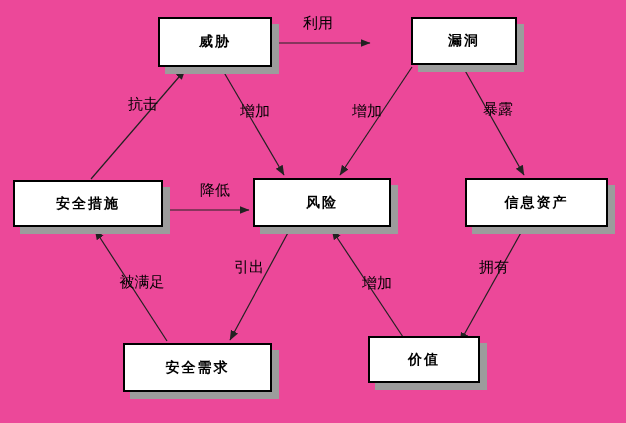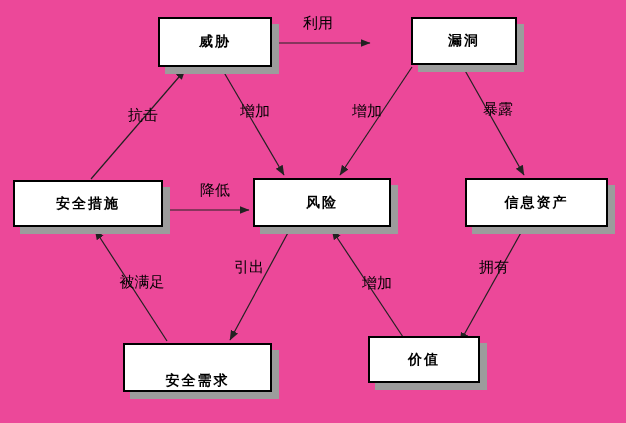--- a/index.html
+++ b/index.html
@@ -64,21 +64,21 @@
         <line class="edge-line" x1="463" y1="67" x2="524" y2="175" marker-end="url(#arrowhead)"></line>
         <line class="edge-line" x1="165" y1="210" x2="249" y2="210" marker-end="url(#arrowhead)"></line>
         <line class="edge-line" x1="167" y1="341" x2="95" y2="230" marker-end="url(#arrowhead)"></line>
         <line class="edge-line" x1="290" y1="229" x2="230" y2="340" marker-end="url(#arrowhead)"></line>
         <line class="edge-line" x1="407" y1="343" x2="332" y2="230" marker-end="url(#arrowhead)"></line>
         <line class="edge-line" x1="523" y1="229" x2="460" y2="342" marker-end="url(#arrowhead)"></line>
       </g>
   </svg>
   <div id="node-layer">
       <span class="edge-label" style="left: 318px; top: 24px;">利用</span>
-      <span class="edge-label" style="left: 143px; top: 116px;">抗击</span>
+      <span class="edge-label" style="left: 143px; top: 105px;">抗击</span>
       <span class="edge-label" style="left: 255px; top: 112px;">增加</span>
       <span class="edge-label" style="left: 367px; top: 112px;">增加</span>
       <span class="edge-label" style="left: 498px; top: 110px;">暴露</span>
       <span class="edge-label" style="left: 193px; top: 191px; padding-left: 44px;">降低</span>
       <span class="edge-label" style="left: 142px; top: 283px;">被满足</span>
       <span class="edge-label" style="left: 249px; top: 268px;">引出</span>
       <span class="edge-label" style="left: 377px; top: 284px;">增加</span>
       <span class="edge-label" style="left: 494px; top: 268px;">拥有</span>
       <div class="node" style="left: 158px; top: 17px; width: 114px; height: 50px;">
         <span class="node-label">威胁</span>
@@ -88,20 +88,20 @@
       </div>
       <div class="node" style="left: 13px; top: 180px; width: 150px; height: 47px;">
         <span class="node-label">安全措施</span>
       </div>
       <div class="node" style="left: 253px; top: 178px; width: 138px; height: 49px;">
         <span class="node-label">风险</span>
       </div>
       <div class="node" style="left: 465px; top: 178px; width: 143px; height: 49px;">
         <span class="node-label">信息资产</span>
       </div>
-      <div class="node" style="left: 123px; top: 343px; width: 149px; height: 49px; align-items: flex-end;">
+      <div class="node" style="left: 123px; top: 343px; width: 149px; height: 49px;">
         <span class="node-label">安全需求</span>
       </div>
       <div class="node" style="left: 368px; top: 336px; width: 112px; height: 47px;">
         <span class="node-label">价值</span>
       </div>
     </div>
 </div>
 
 </body></html>

